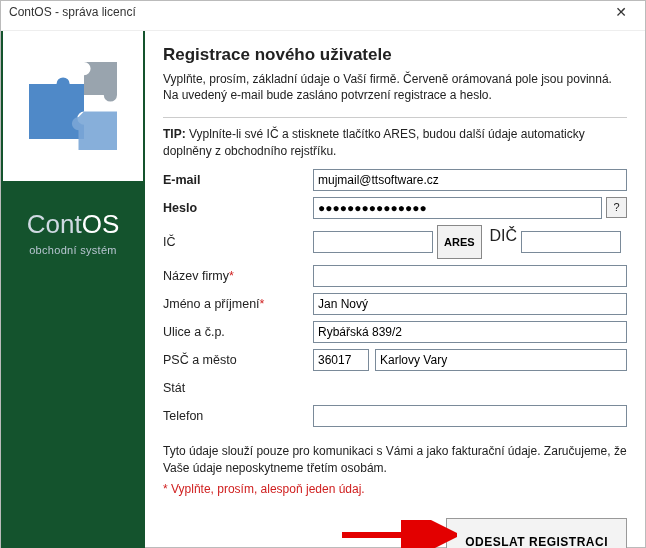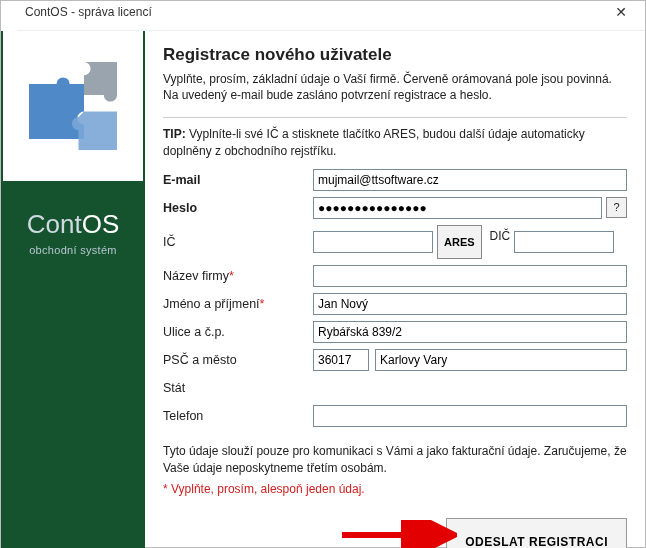--- a/index.html
+++ b/index.html
@@ -10,21 +10,21 @@
     color: #222;
     background: #fff;
     width: 646px;
     height: 548px;
     overflow: hidden;
   }
   .window { width:646px; height:548px; border:1px solid #bbb; display:flex; flex-direction:column; }
   .titlebar {
     height:30px; background:#fff; border-bottom:1px solid #eee;
     display:flex; align-items:center; justify-content:space-between;
-    padding:0 10px 8px 8px; font-size:12px; color:#333;margin-left:16px;
+    padding:0 10px 8px 8px; font-size:12px; color:#333;
   }
   .close-x { font-family:Arial,sans-serif; font-size:14px; color:#333; cursor:pointer; padding:4px 8px;}
   .body { flex:1; display:flex; }
   .sidebar {
     width:144px; background:#14532d; color:#dfe7ee; display:flex; flex-direction:column;
     align-items:center;
   }
   .logo-box { width:140px; height:150px; background:#fff; display:flex; align-items:center; justify-content:center; }
   .brand { margin-top:28px; text-align:center; }
   .brand-cont { font-size:26px; color:#cfd9e2; font-weight:400; }
@@ -62,21 +62,21 @@
   }
   .footer {
     height:40px; border-top:1px solid #ccc; background:#f1f1f1;
     display:flex; align-items:center; justify-content:flex-end; padding-right:12px; gap:6px;
   }
   .footer button {
     height:24px; min-width:72px; border:1px solid #999; background:#fdfdfd;
     font-family:inherit; font-size:12px; cursor:pointer;
   }
   select { appearance:auto; }
-  .dic-lbl { margin:0 4px 12px 8px; font-size:12px;}
+  .dic-lbl { margin:0 4px 12px 8px; font-size:16px;}
 </style>
 </head>
 <body>
 
 <div class="window">
   <div class="titlebar">
     <span>ContOS - správa licencí</span>
     <span class="close-x">✕</span>
   </div>
 

